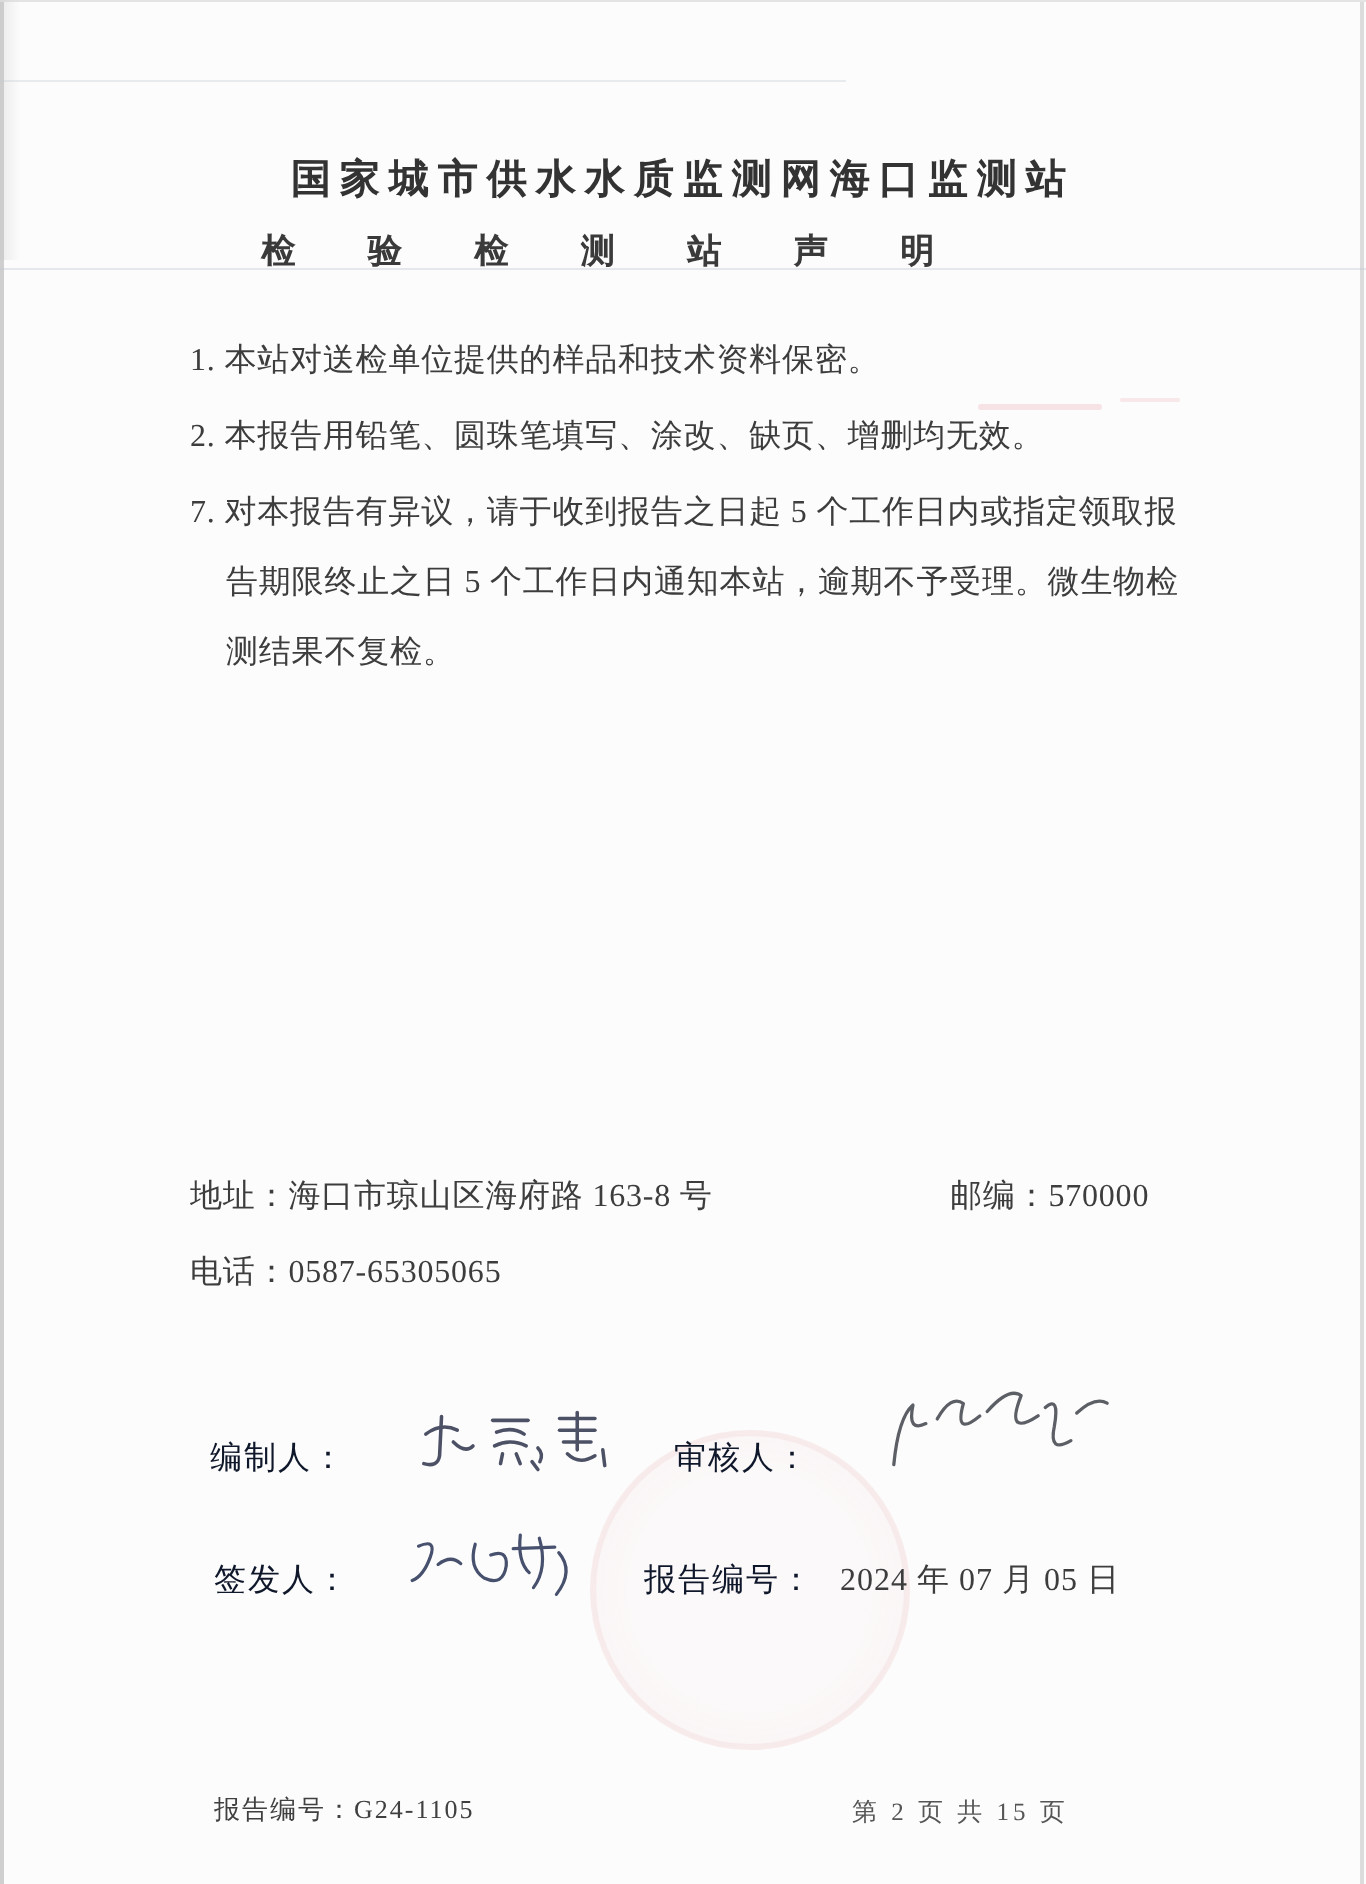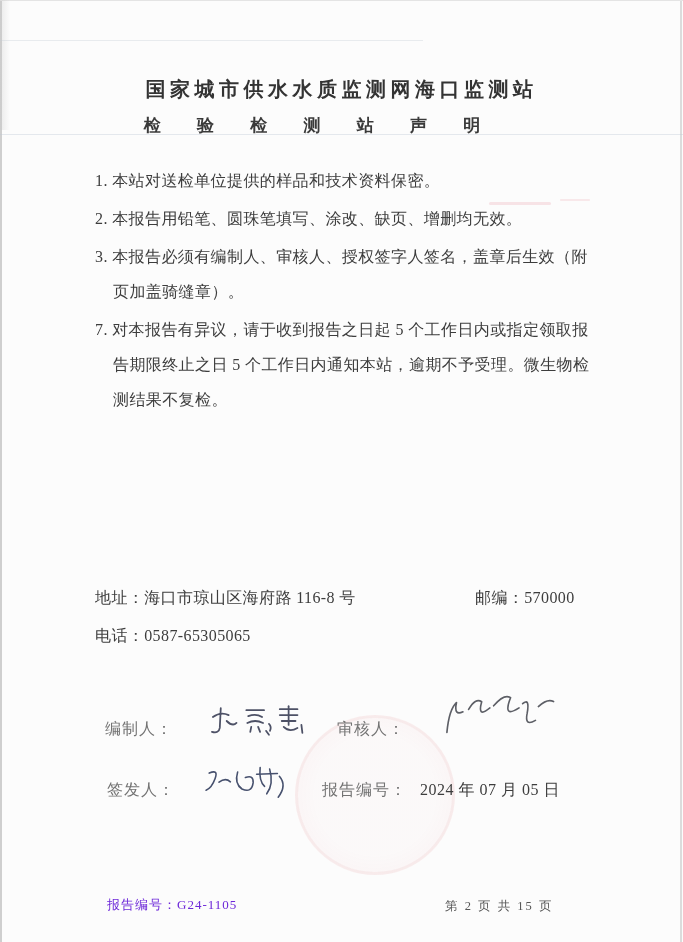--- a/index.html
+++ b/index.html
@@ -36,21 +36,21 @@
 
   .title {
     position:absolute; left:0; top:76px; width:683px;
     text-align:center;
     font-size:20px; font-weight:bold;
     letter-spacing:4.5px;
     color:#333333;
     white-space:nowrap;
   }
   .subtitle {
-    position:absolute; left:13px; top:114px; width:598px;
+    position:absolute; left:0; top:114px; width:598px;
     text-align:center;
     font-size:17px; font-weight:700;
     letter-spacing:16px; text-indent:16px;
     color:#3a3a3a;
     white-space:nowrap;
   }
 
   .declarations {
     position:absolute; left:95px; top:163px; width:502px;
     font-size:16px; line-height:35px;
@@ -60,36 +60,36 @@
   .decl { margin-bottom:3px; }
   .decl.hang { padding-left:18px; text-indent:-18px; }
 
   .contact { position:absolute; left:0; top:0; width:683px; }
   .contact span { position:absolute; font-size:16px; color:#3d3d3d; letter-spacing:0.4px; white-space:nowrap; }
   .addr   { left:95px;  top:588px; }
   .postal { left:475px; top:588px; }
   .phone  { left:95px;  top:626px; }
 
   .sig-area { position:absolute; left:0; top:0; width:683px; }
-  .sig-label { position:absolute; font-size:16px; color:#737373; letter-spacing:1px; white-space:nowrap; }
+  .sig-label { position:absolute; font-size:16px; color:#0f172a; letter-spacing:1px; white-space:nowrap; }
   .lbl-preparer { left:105px; top:719px; }
   .lbl-reviewer { left:337px; top:719px; }
   .lbl-issuer   { left:107px; top:780px; }
   .lbl-date     { left:322px; top:780px; }
   .date-value   { position:absolute; left:420px; top:780px; font-size:16px; color:#3d3d3d; letter-spacing:0.5px; white-space:nowrap; }
 
   .sig { position:absolute; }
   .sig svg { display:block; }
   .sig-1 { left:207px; top:701px; color:#4d5166; }
   .sig-2 { left:438px; top:691px; color:#5d5f66; transform:rotate(-4deg); }
   .sig-3 { left:202px; top:759px; color:#47516e; transform:rotate(-2deg); }
 
   .footer { position:absolute; left:0; top:0; width:683px; }
-  .report-no { position:absolute; left:107px; top:896px; font-size:13px; color:#6d28d9; letter-spacing:1px; white-space:nowrap; }
-  .page-info { position:absolute; left:445px; top:898px; font-size:12.5px; color:#555555; letter-spacing:2px; white-space:nowrap; }
+  .report-no { position:absolute; left:107px; top:896px; font-size:13px; color:#404040; letter-spacing:1px; white-space:nowrap; }
+  .page-info { position:absolute; left:426px; top:898px; font-size:12.5px; color:#555555; letter-spacing:2px; white-space:nowrap; }
 </style>
 </head>
 <body>
 
 <div class="page">
 
   <div class="edge-left"></div>
   <div class="edge-right"></div>
   <div class="edge-top"></div>
   <div class="smudge-topleft"></div>
@@ -98,26 +98,25 @@
   <div class="pink-dash-1"></div>
   <div class="pink-dash-2"></div>
   <div class="seal"></div>
 
   <h1 class="title">国家城市供水水质监测网海口监测站</h1>
   <h2 class="subtitle">检 验 检 测 站 声 明</h2>
 
   <div class="declarations">
     <p class="decl hang">1. 本站对送检单位提供的样品和技术资料保密。</p>
     <p class="decl hang">2. 本报告用铅笔、圆珠笔填写、涂改、缺页、增删均无效。</p>
-    <p class="decl hang">3. 本报告必须有编制人、审核人、授权签字人签名，盖章后生效（附页加盖骑缝章）。</p>
     <p class="decl hang">7. 对本报告有异议，请于收到报告之日起 5 个工作日内或指定领取报告期限终止之日 5 个工作日内通知本站，逾期不予受理。微生物检测结果不复检。</p>
   </div>
 
   <div class="contact">
-    <span class="addr">地址：海口市琼山区海府路 116-8 号</span>
+    <span class="addr">地址：海口市琼山区海府路 163-8 号</span>
     <span class="postal">邮编：570000</span>
     <span class="phone">电话：0587-65305065</span>
   </div>
 
   <div class="sig-area">
     <span class="sig-label lbl-preparer">编制人：</span>
     <span class="sig sig-1" title="张蕊慧">
       <svg width="118" height="40" viewBox="0 0 120 40" fill="none" stroke="currentColor" stroke-width="1.8" stroke-linecap="round" stroke-linejoin="round">
         <path d="M6 16 Q14 10 22 14"></path>
         <path d="M14 7 L13 27 Q12 33 5 31"></path>

